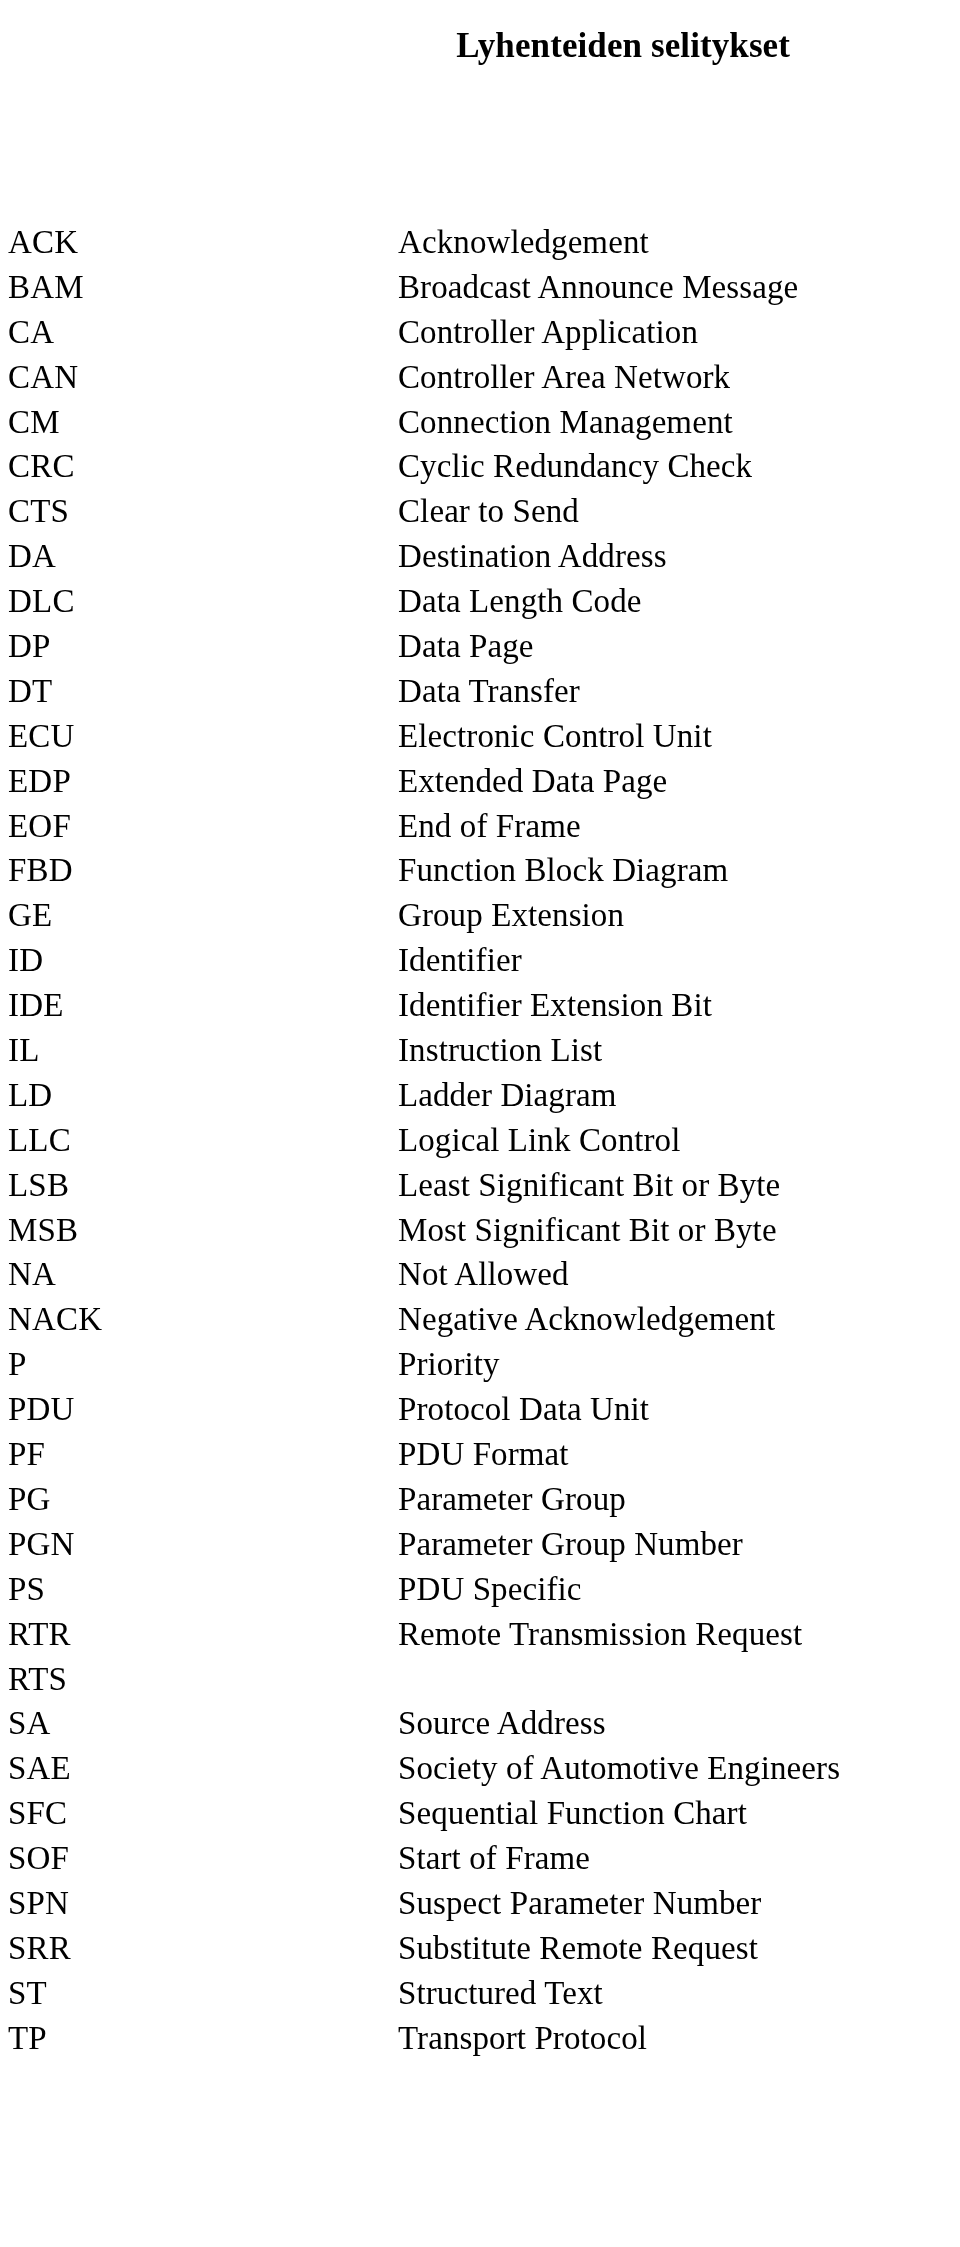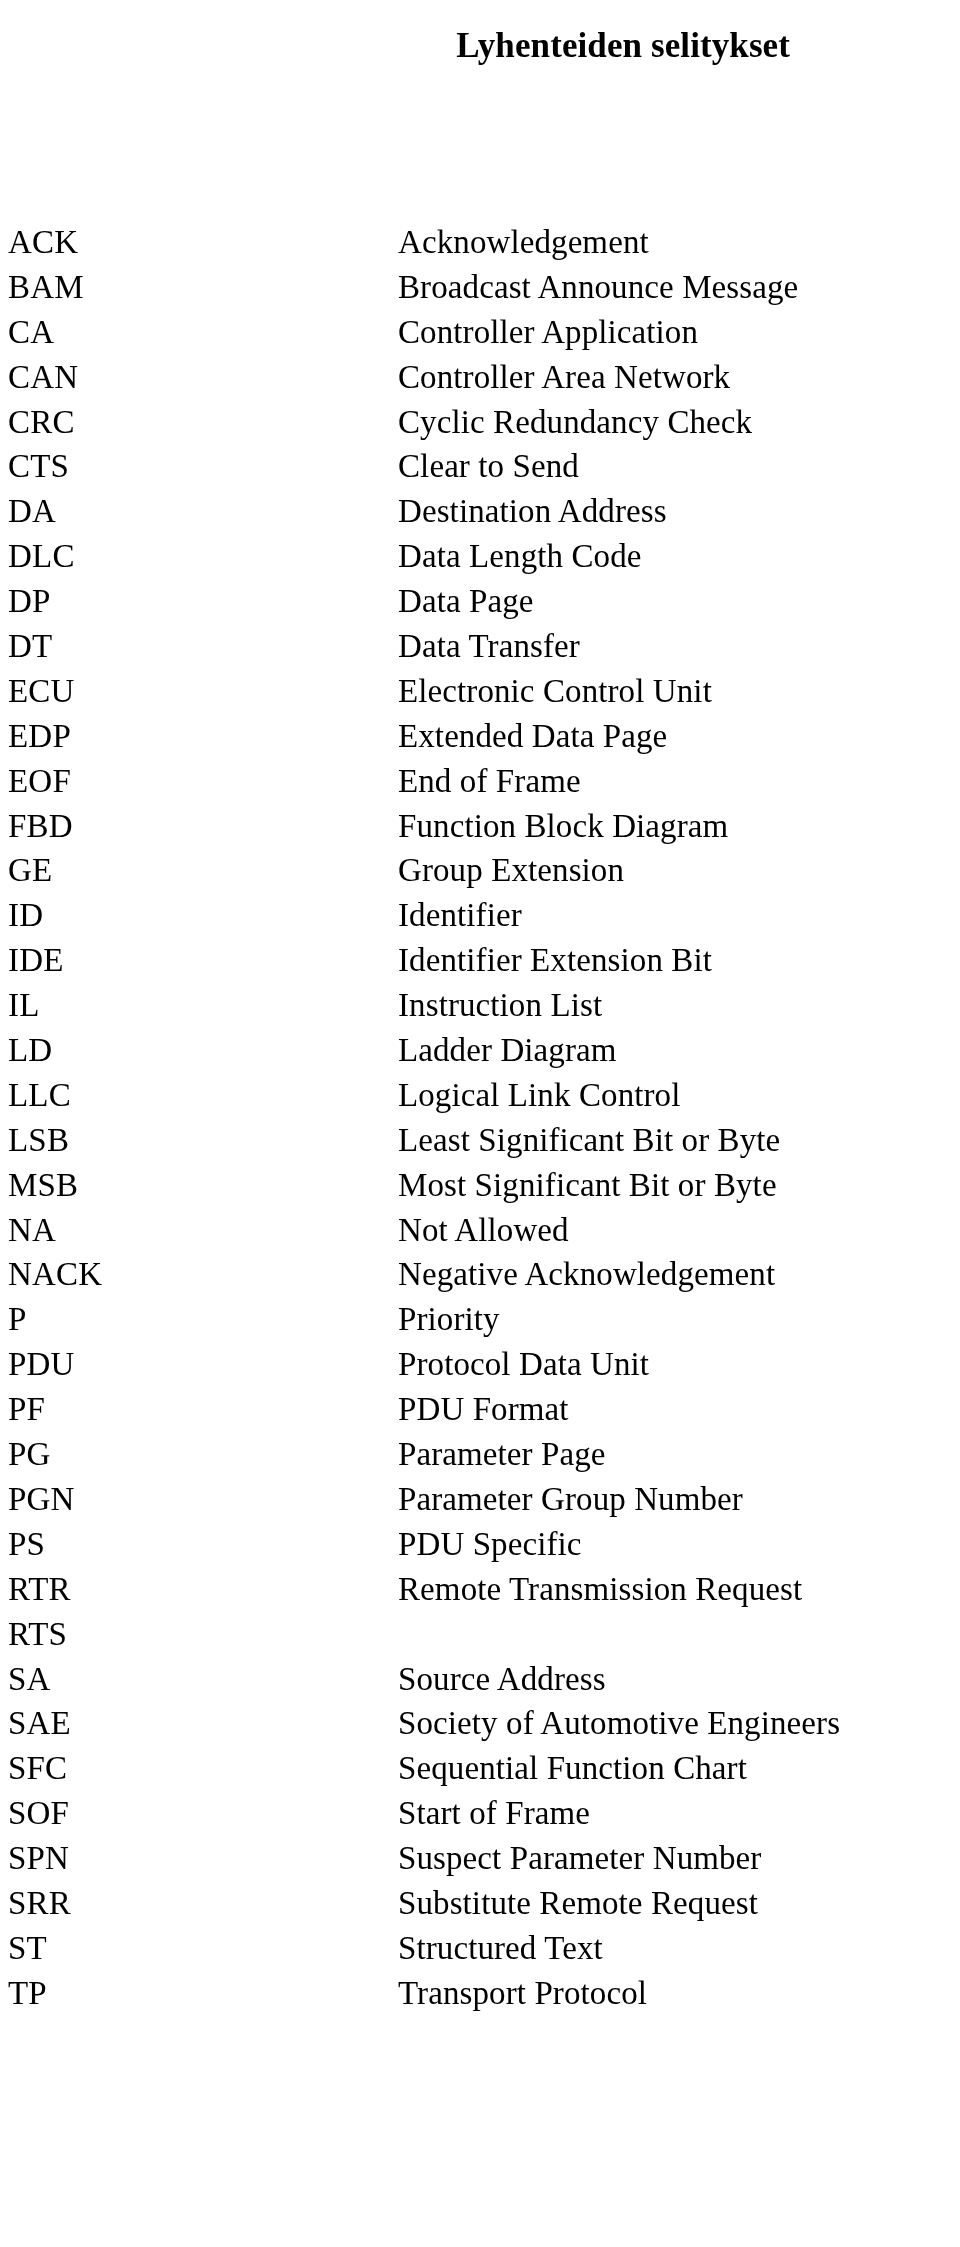--- a/index.html
+++ b/index.html
@@ -89,20 +89,24 @@
       </div>
       <div class="abbr-row">
         <span class="abbr-term">CA</span>
         <span class="abbr-def">Controller Application</span>
       </div>
       <div class="abbr-row">
         <span class="abbr-term">CAN</span>
         <span class="abbr-def">Controller Area Network</span>
       </div>
       <div class="abbr-row">
+        <span class="abbr-term">CM</span>
+        <span class="abbr-def">Connection Management</span>
+      </div>
+      <div class="abbr-row">
         <span class="abbr-term">CRC</span>
         <span class="abbr-def">Cyclic Redundancy Check</span>
       </div>
       <div class="abbr-row">
         <span class="abbr-term">CTS</span>
         <span class="abbr-def">Clear to Send</span>
       </div>
       <div class="abbr-row">
         <span class="abbr-term">DA</span>
         <span class="abbr-def">Destination Address</span>
@@ -182,21 +186,21 @@
       <div class="abbr-row">
         <span class="abbr-term">PDU</span>
         <span class="abbr-def">Protocol Data Unit</span>
       </div>
       <div class="abbr-row">
         <span class="abbr-term">PF</span>
         <span class="abbr-def">PDU Format</span>
       </div>
       <div class="abbr-row">
         <span class="abbr-term">PG</span>
-        <span class="abbr-def">Parameter Page</span>
+        <span class="abbr-def">Parameter Group</span>
       </div>
       <div class="abbr-row">
         <span class="abbr-term">PGN</span>
         <span class="abbr-def">Parameter Group Number</span>
       </div>
       <div class="abbr-row">
         <span class="abbr-term">PS</span>
         <span class="abbr-def">PDU Specific</span>
       </div>
       <div class="abbr-row">

